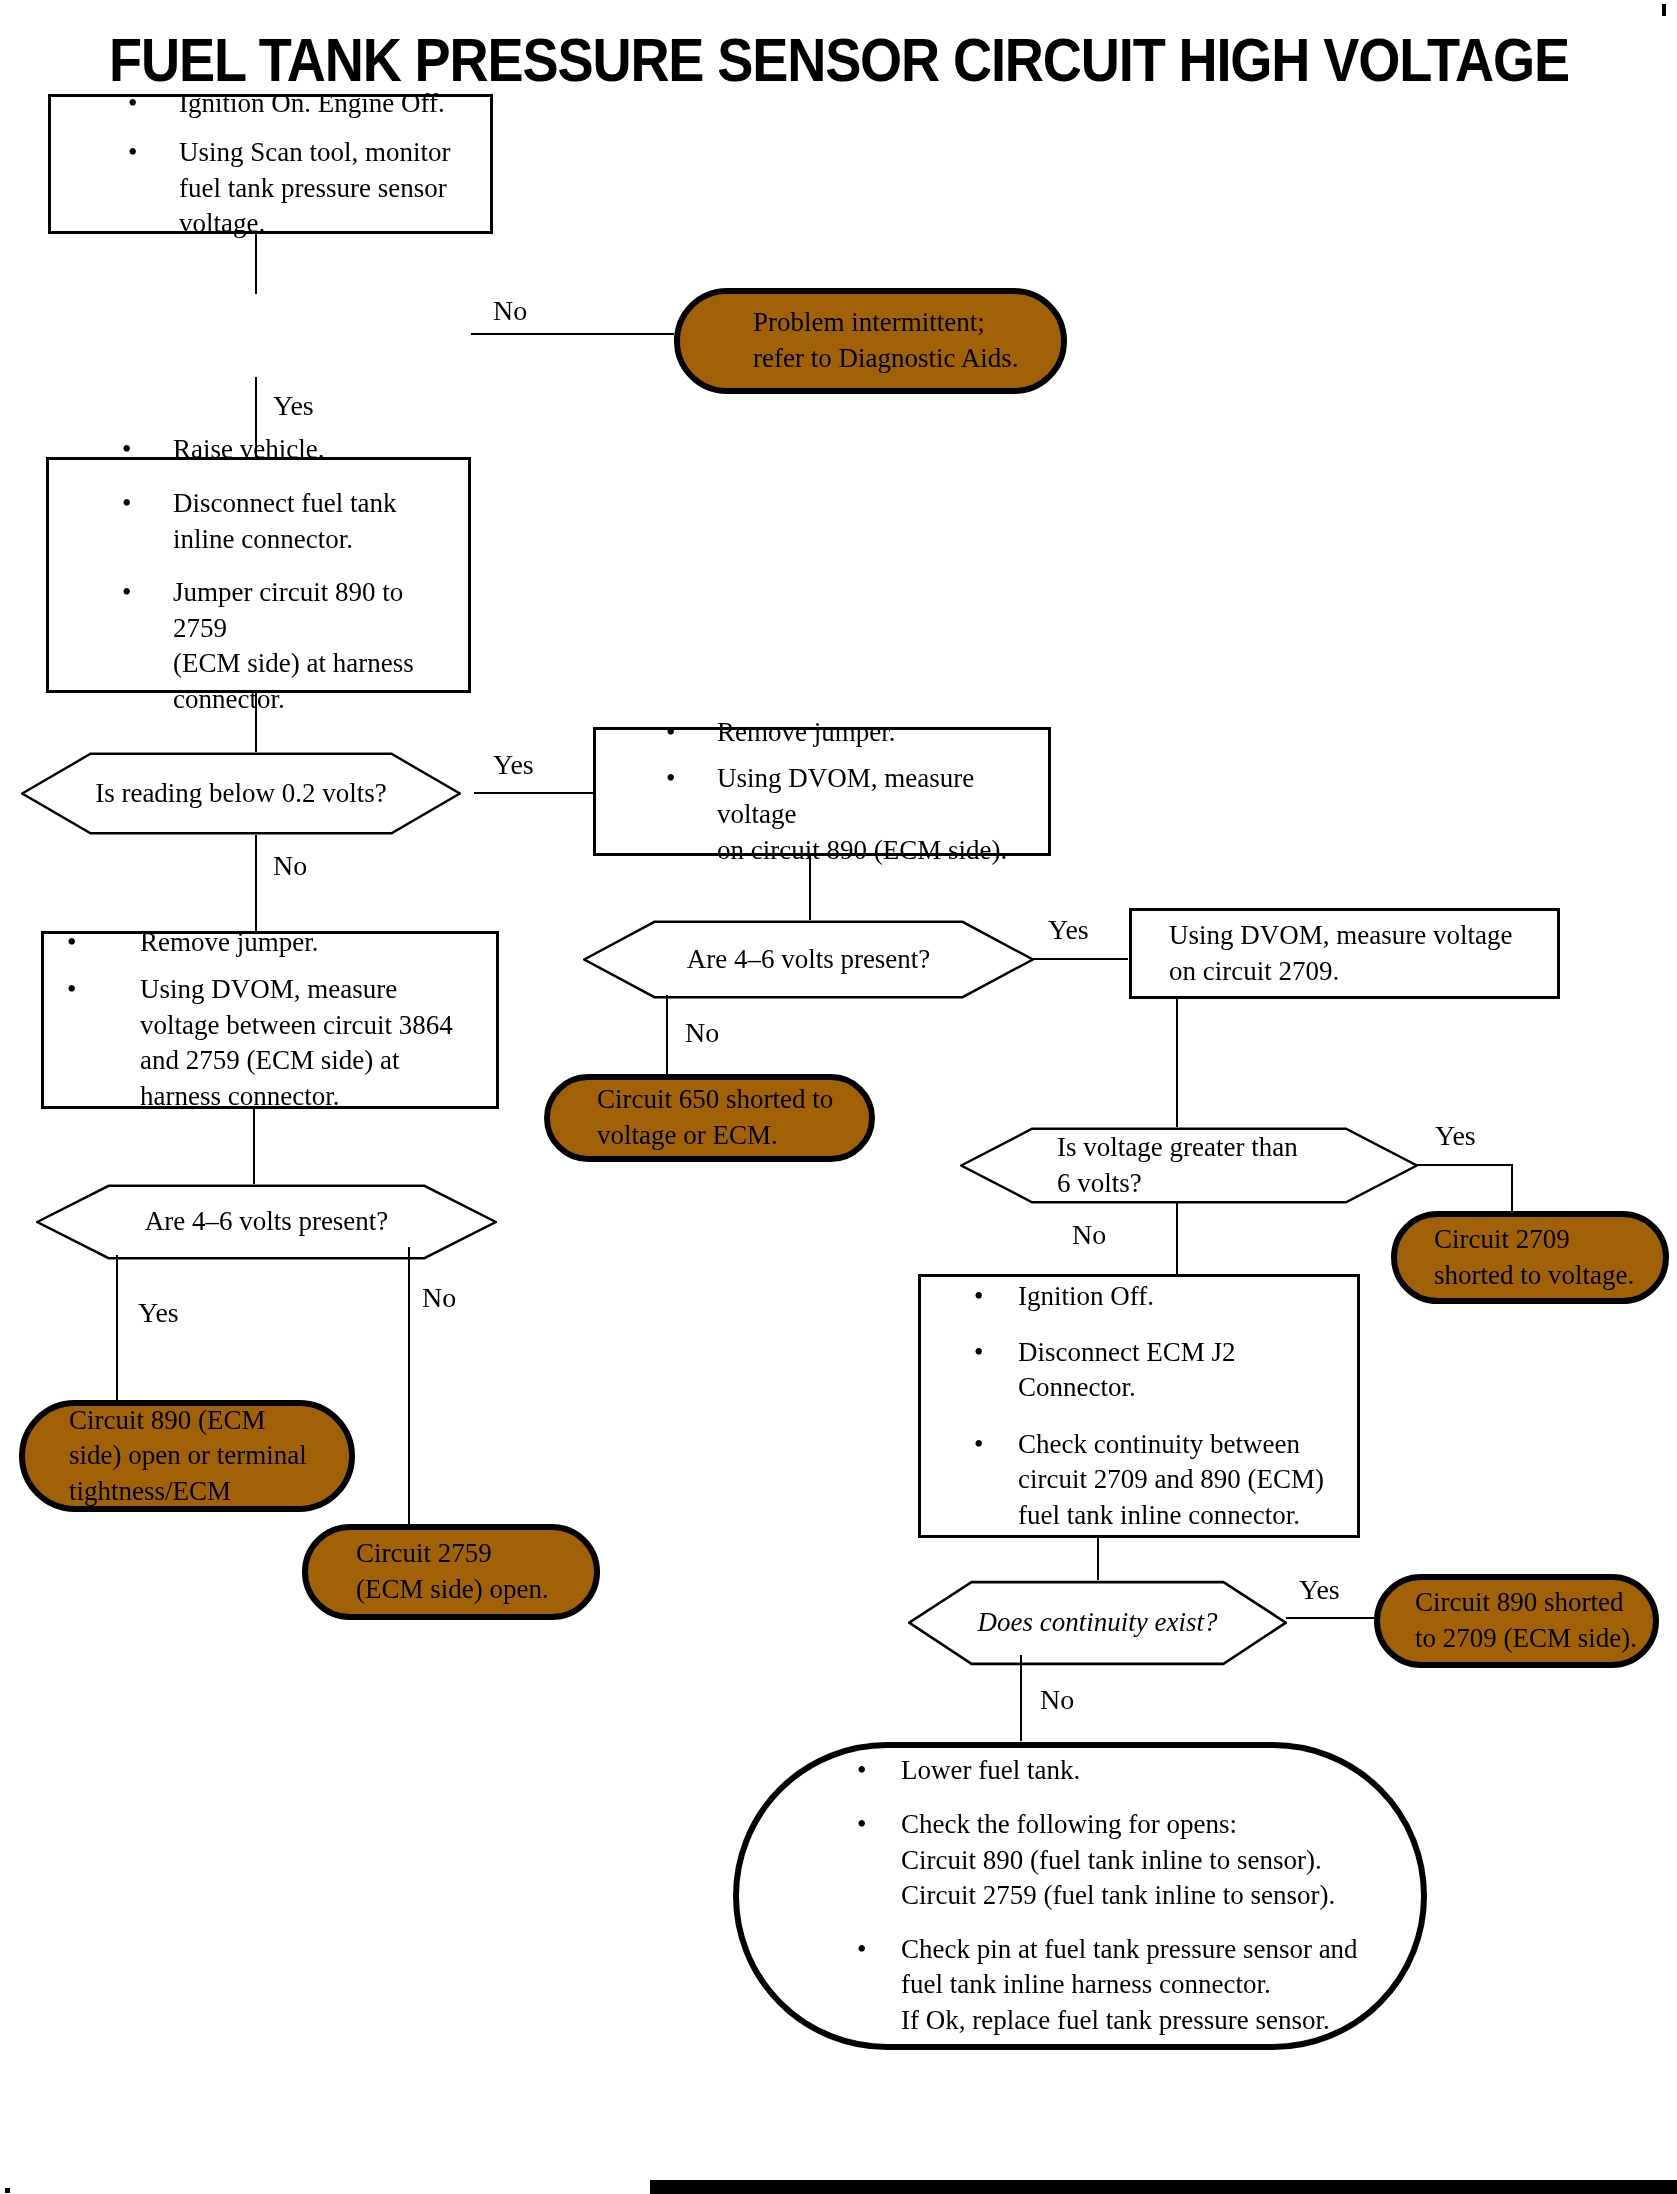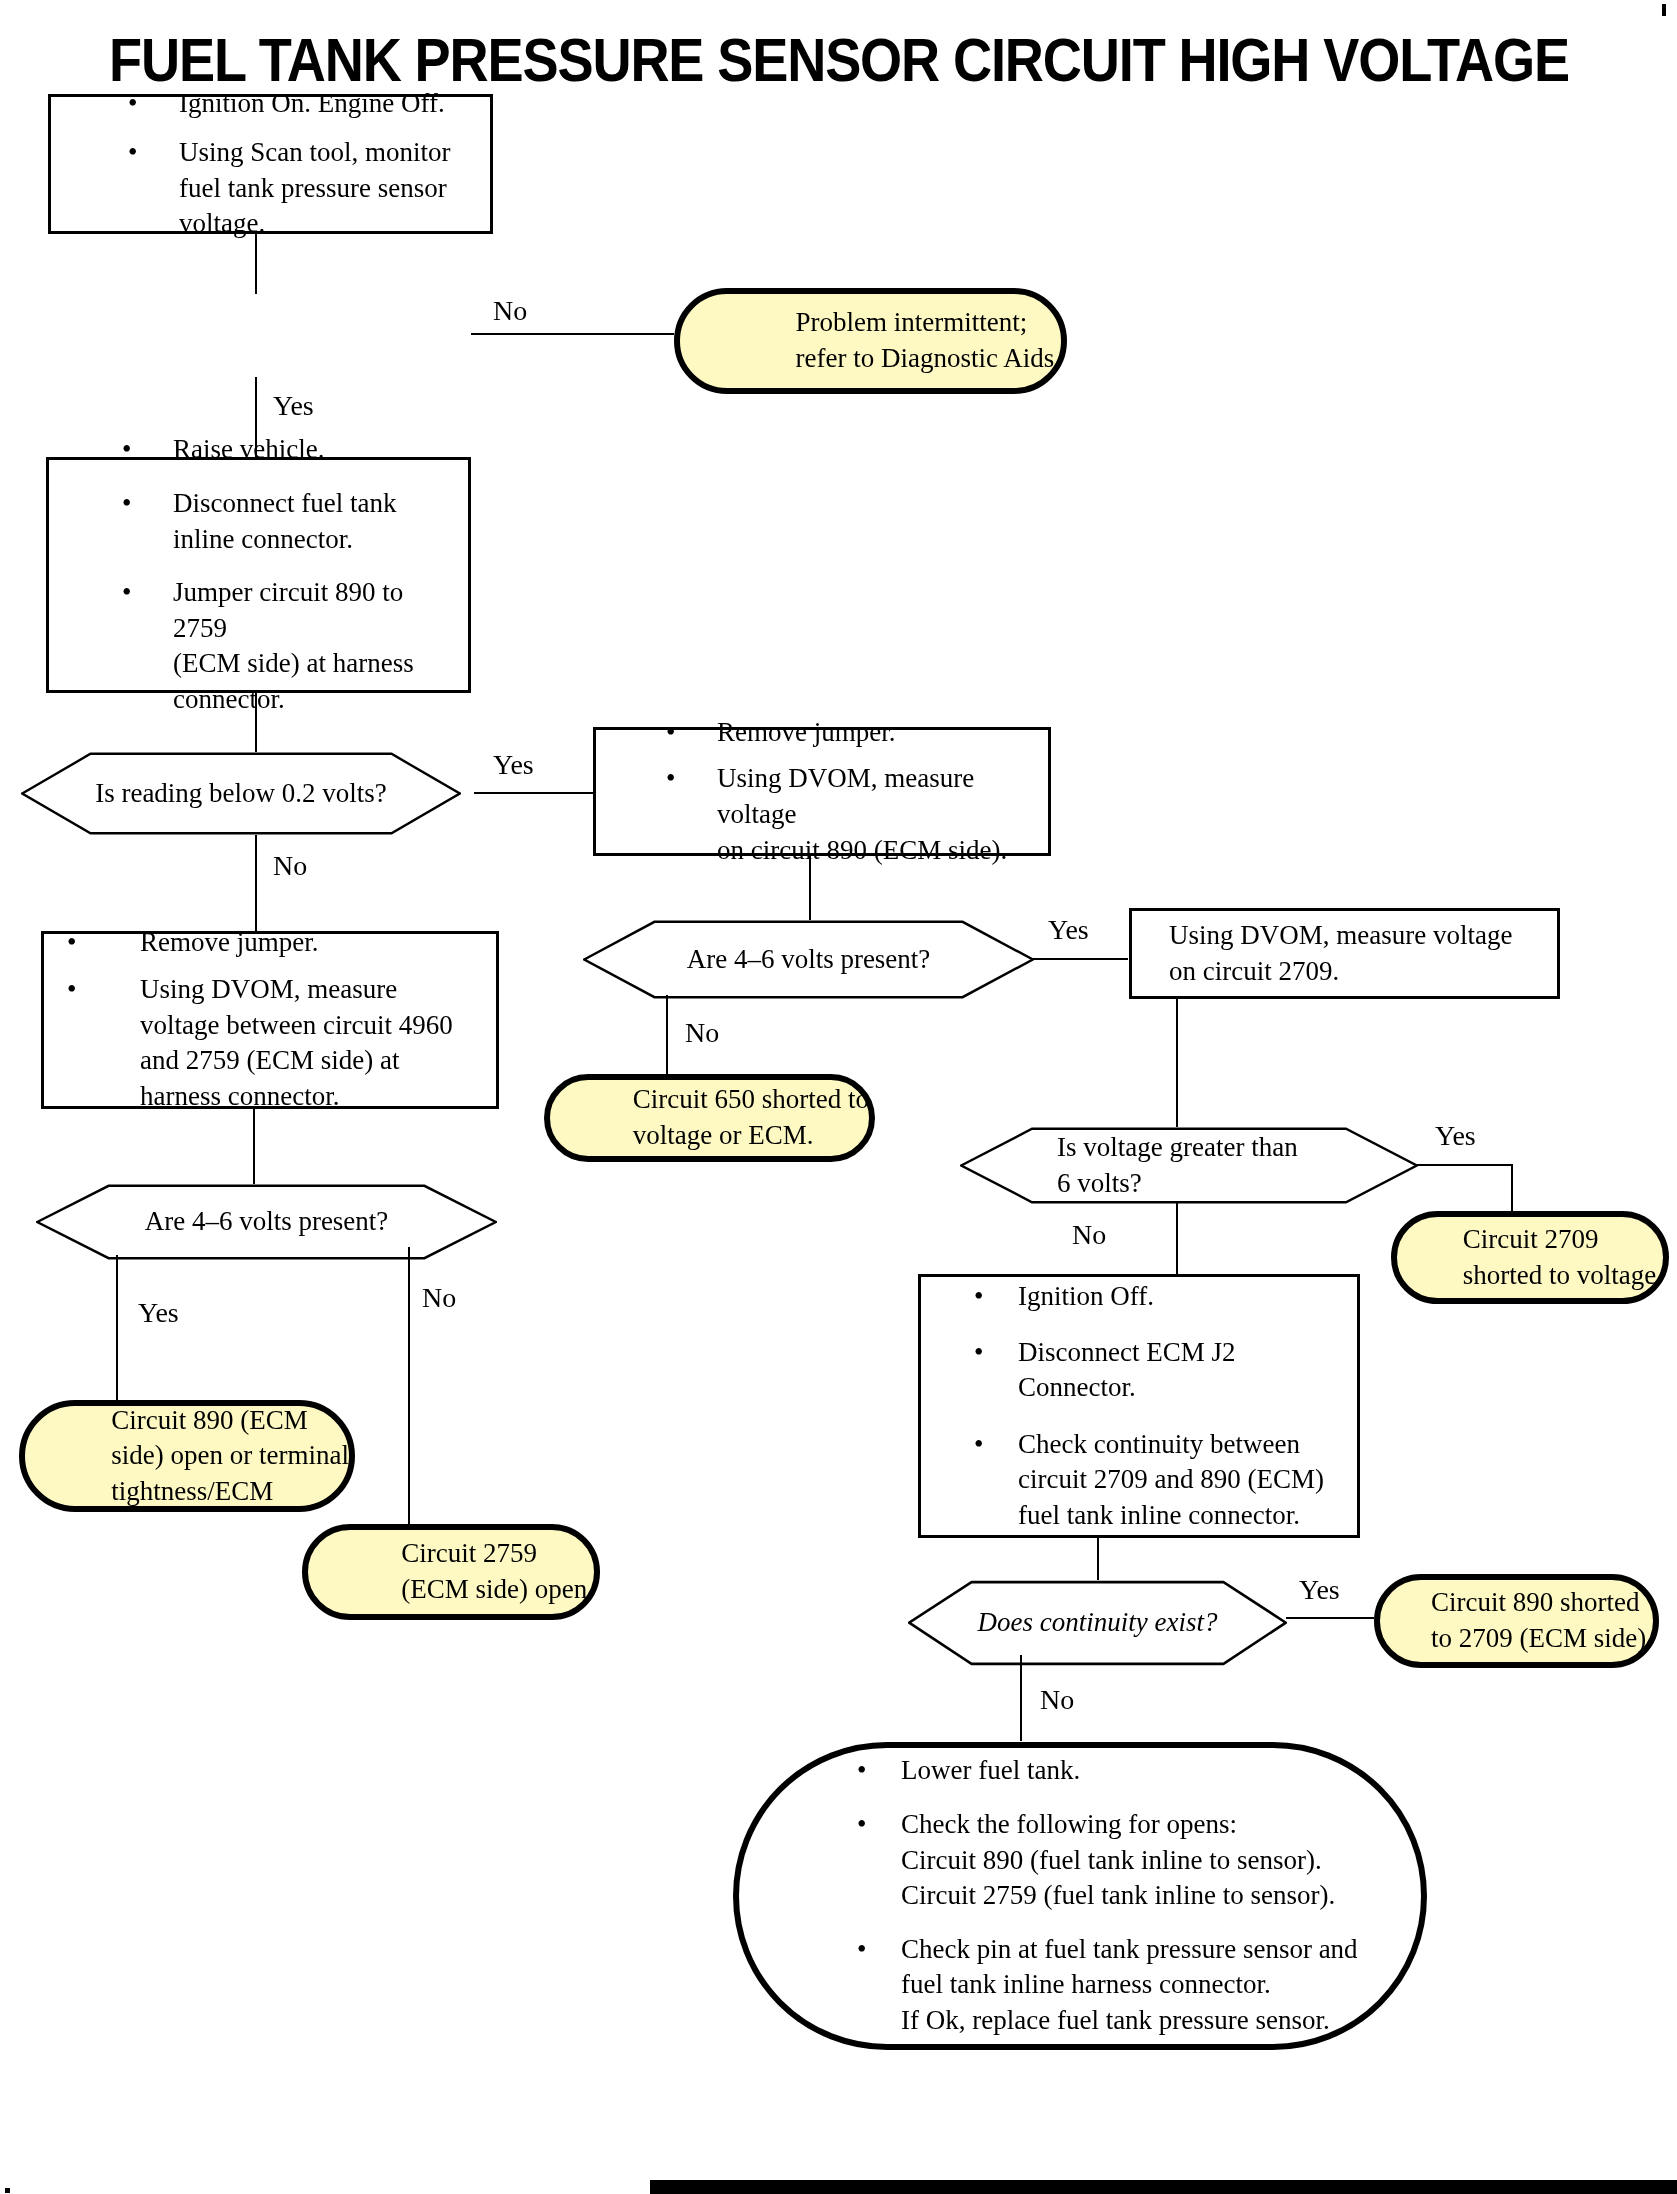--- a/index.html
+++ b/index.html
@@ -21,22 +21,22 @@
   .bullet { flex:0 0 auto; width:51px; font-size:27px; line-height:1.32; }
   .lines { white-space:pre-line; font-size:27px; line-height:1.32; }
   .hex { position:absolute; }
   .hex svg { position:absolute; left:0; top:0; width:100%; height:100%; display:block; }
   .hex polygon { fill:#ffffff; stroke:#000000; stroke-width:4; }
   .hex-text {
     position:absolute; left:0; top:0; right:0; bottom:0;
     display:flex; align-items:center; justify-content:center; text-align:center;
   }
   .oval {
-    position:absolute; border:6px solid #000; background:#fef9c3; box-sizing:border-box;
-    display:flex; align-items:center;justify-content:flex-end;
+    position:absolute; border:6px solid #000; background:#a16207; box-sizing:border-box;
+    display:flex; align-items:center;
   }
   .bigoval {
     position:absolute; border:6.7px solid #000; background:#fff; box-sizing:border-box;
     display:flex; flex-direction:column; justify-content:center; gap:18px;
   }
   .edge { position:absolute; background:#000; }
   .edge.v { width:2.4px; }
   .edge.h { height:2.4px; }
   .edge-label { position:absolute; font-size:28px; }
   .artifact { position:absolute; background:#000; }
@@ -122,21 +122,21 @@
   </div>
 
   <div class="box" style="left:41px; top:931px; width:458px; height:178px; padding-left:23px; padding-right:7.3px; gap:11px;">
     <div class="item">
       <span class="bullet" style="width:73px;">•</span>
       <div class="lines">Remove jumper.</div>
     </div>
     <div class="item">
       <span class="bullet" style="width:73px;">•</span>
       <div class="lines">Using DVOM, measure
-voltage between circuit 4960
+voltage between circuit 3864
 and 2759 (ECM side) at
 harness connector.</div>
     </div>
   </div>
 
   <div class="hex" style="left:36px; top:1184px; width:461px; height:76px;">
     <svg viewBox="0 0 762 126" preserveAspectRatio="none">
       <polygon points="2,63 120,3 642,3 760,63 642,123 120,123"></polygon>
     </svg>
     <div class="hex-text lines">Are 4–6 volts present?</div>

